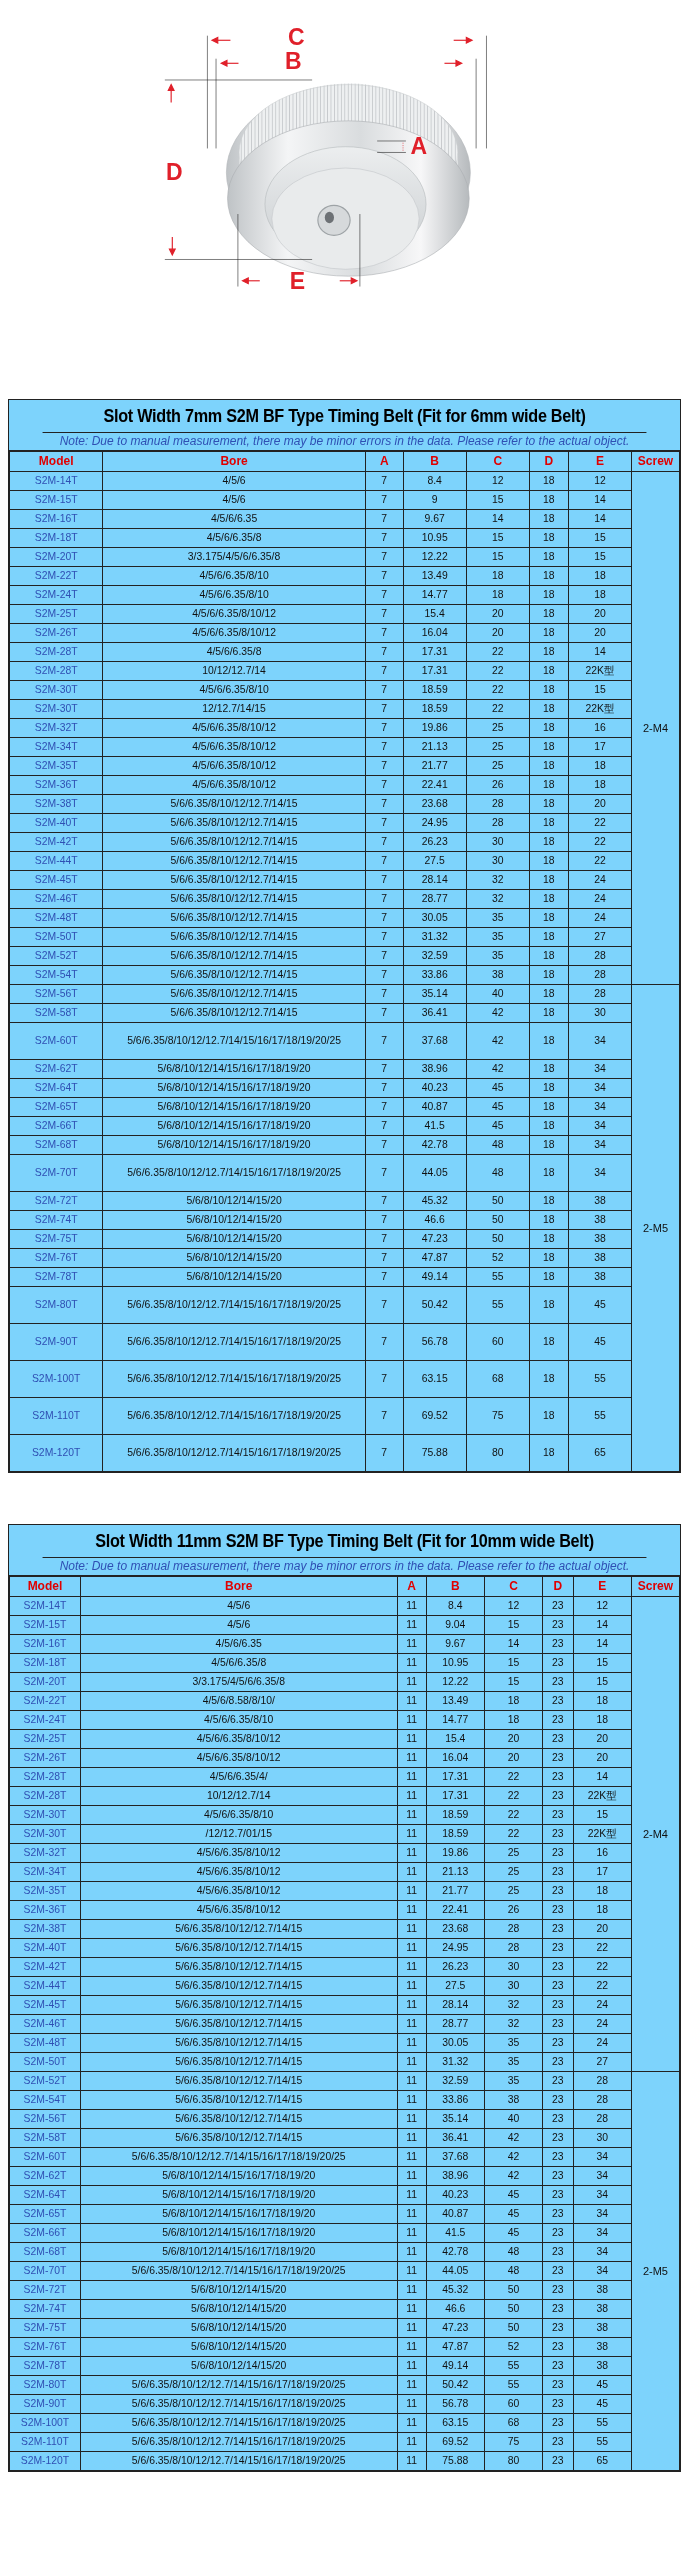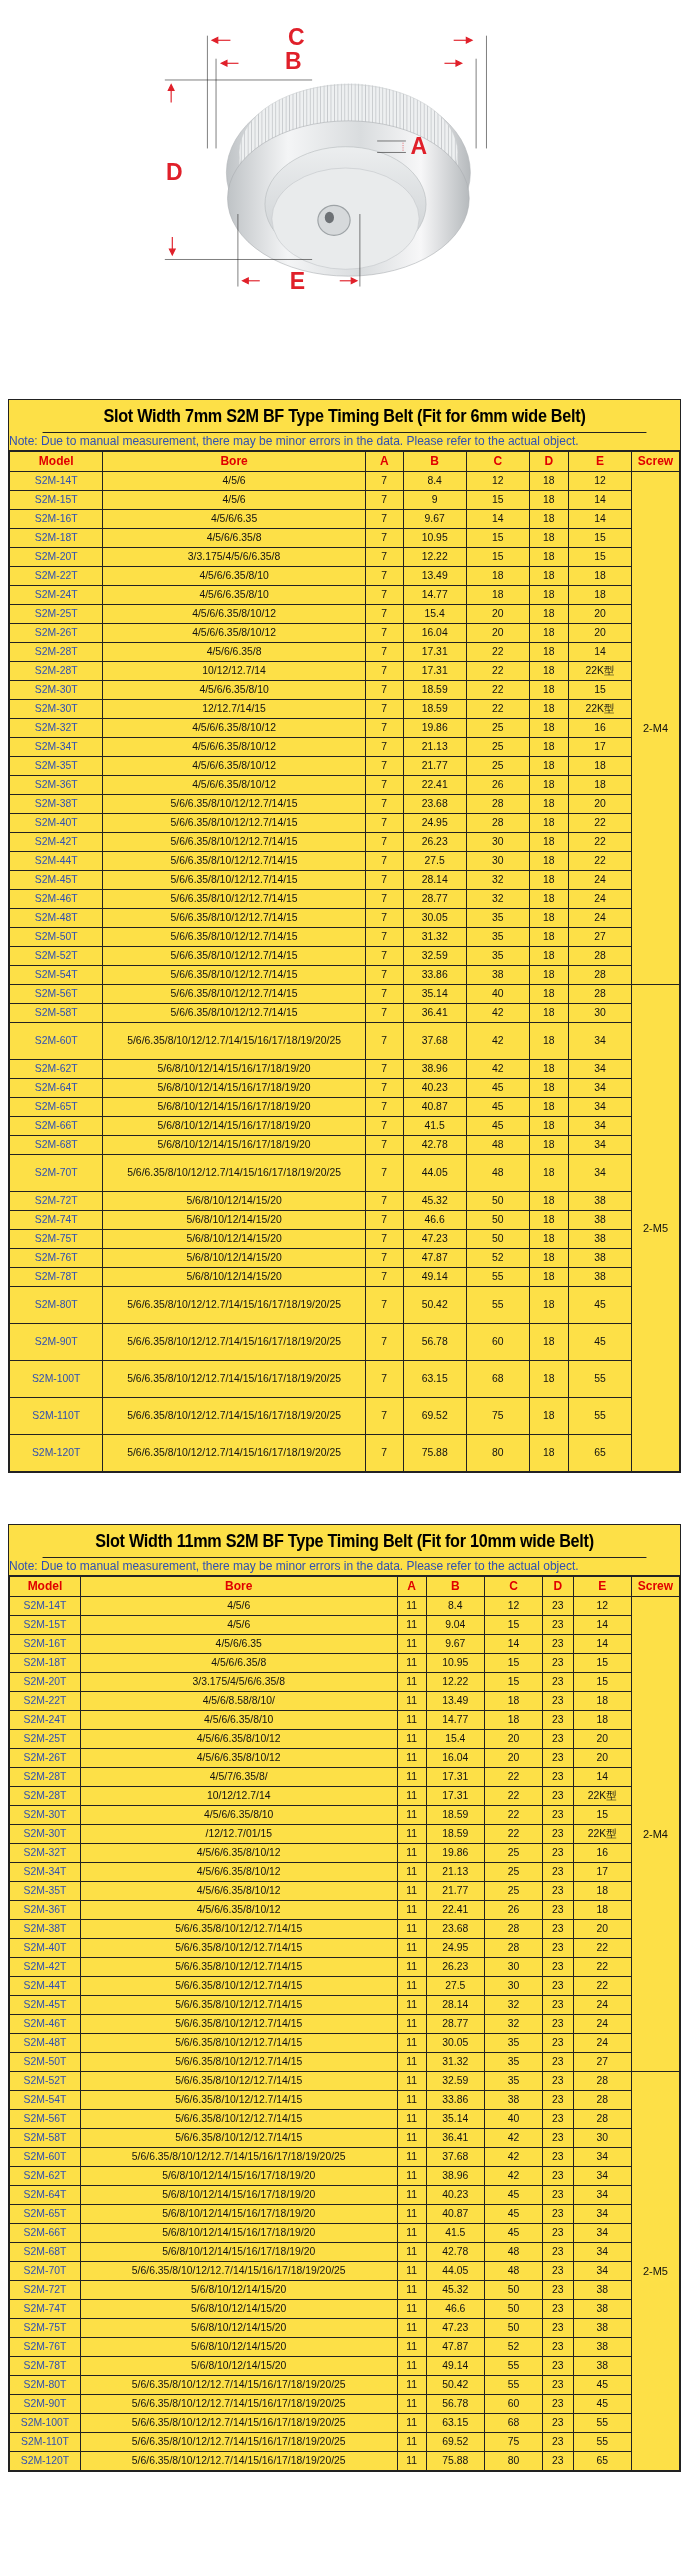--- a/index.html
+++ b/index.html
@@ -1,22 +1,22 @@
 <!DOCTYPE html>
 <html style="font-size:9.2px"><head>
 <meta charset="utf-8">
 <style>
   html, body { margin: 0; padding: 0; background: #ffffff; }
   body { width: 690px; height: 2576px; position: relative; overflow: hidden; font-family: "Liberation Sans", sans-serif; }
   #diagram { position: absolute; left: 144px; top: 0; width: 403px; height: 374px; }
-  .sheet { position: absolute; left: 8px; width: 671px; border: 1.2px solid #222; background: #fde047; }
+  .sheet { position: absolute; left: 8px; width: 671px; border: 1.2px solid #222; background: #7dd3fc; }
   #sheet1 { top: 399px; }
   #sheet2 { top: 1524px; }
   .sheet-title { height: 32px; line-height: 32px; text-align: center; font-family: "Liberation Sans", sans-serif; font-weight: bold; font-size: 18px; color: #000; border-bottom: 1.2px solid #222; letter-spacing: -0.3px; white-space: nowrap; transform: scaleX(0.9); }
-  .sheet-note { height: 17.3px; line-height: 17.3px; font-size: 12px; color: #2f4fb3; border-bottom: 1.2px solid #222; white-space: nowrap; overflow: hidden; }
+  .sheet-note { height: 17.3px; line-height: 17.3px; text-align: center; font-size: 12px; color: #2f4fb3; border-bottom: 1.2px solid #222; white-space: nowrap; overflow: hidden; font-style: italic; }
   table { border-collapse: collapse; width: 100%; table-layout: fixed; }
   th, td { border: 0.9px solid #222; text-align: center; padding: 0; font-family: "Liberation Sans", sans-serif; }
   th { color: #e00000; font-size: 12px; font-weight: bold; height: 18.4px; margin-left: 8px; }
   td { font-size: 10.4px; color: #111; height: 18px; }
   td.model { color: #2f4fb3; }
   td.screw { font-size: 11px; vertical-align: middle; }
   #sheet1 td.tall { height: 36px; line-height: 16px; }
   #sheet1 col.c-model { width: 37px; }
   #sheet1 col.c-bore { width: 104px; }
   #sheet1 col.c-a { width: 15px; }
@@ -679,21 +679,21 @@
           <td class="model">S2M-26T</td>
           <td>4/5/6/6.35/8/10/12</td>
           <td>11</td>
           <td>16.04</td>
           <td>20</td>
           <td>23</td>
           <td>20</td>
         </tr>
         <tr>
           <td class="model">S2M-28T</td>
-          <td>4/5/7/6.35/8/</td>
+          <td>4/5/6/6.35/4/</td>
           <td>11</td>
           <td>17.31</td>
           <td>22</td>
           <td>23</td>
           <td>14</td>
         </tr>
         <tr>
           <td class="model">S2M-28T</td>
           <td>10/12/12.7/14</td>
           <td>11</td>

